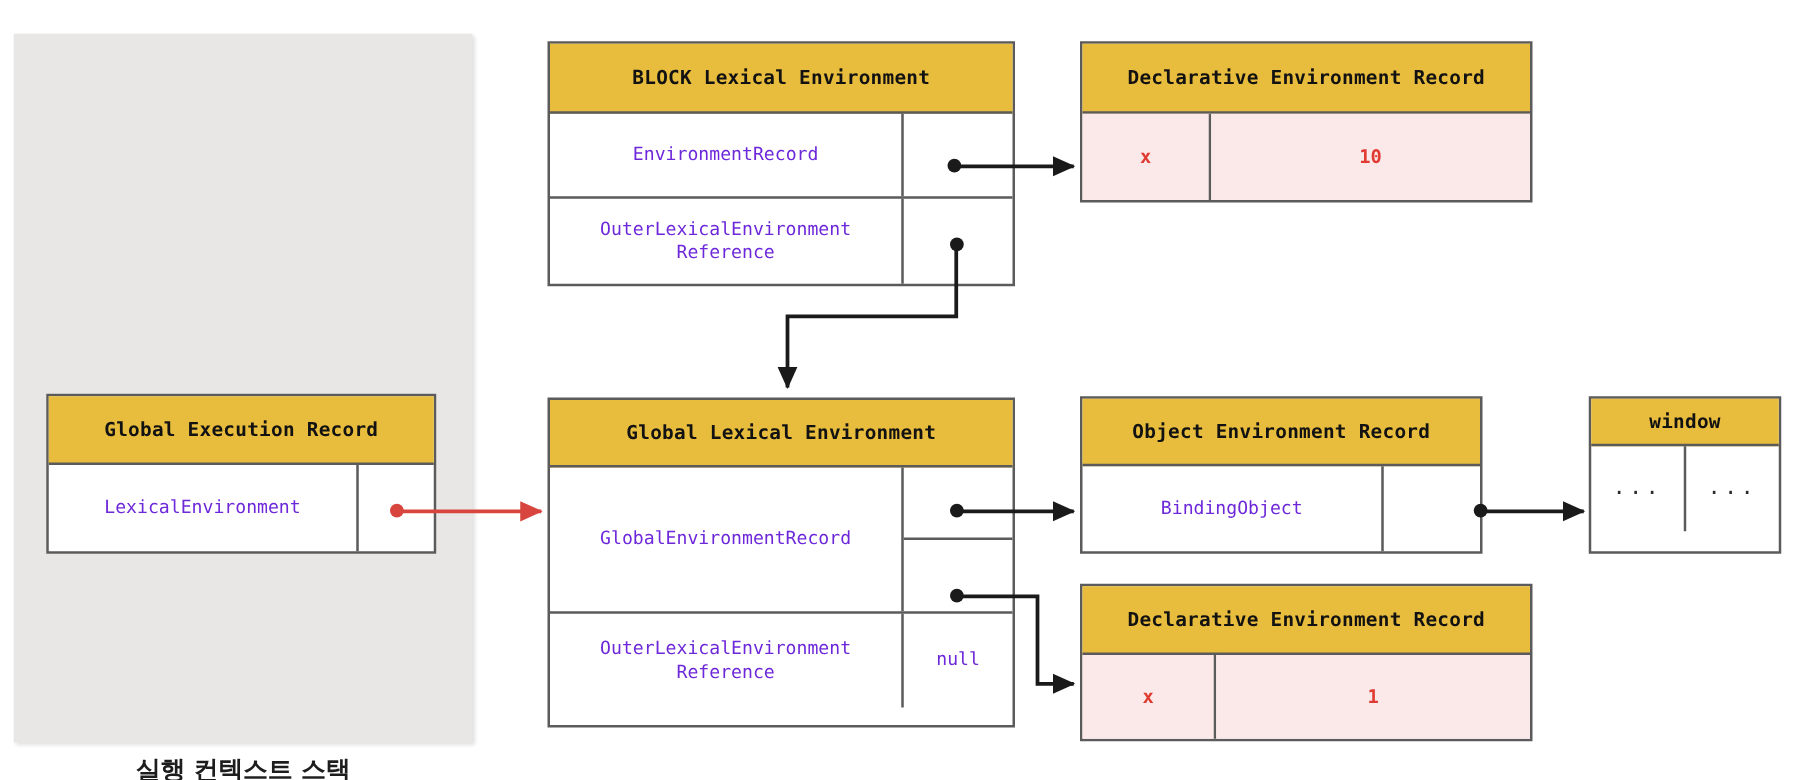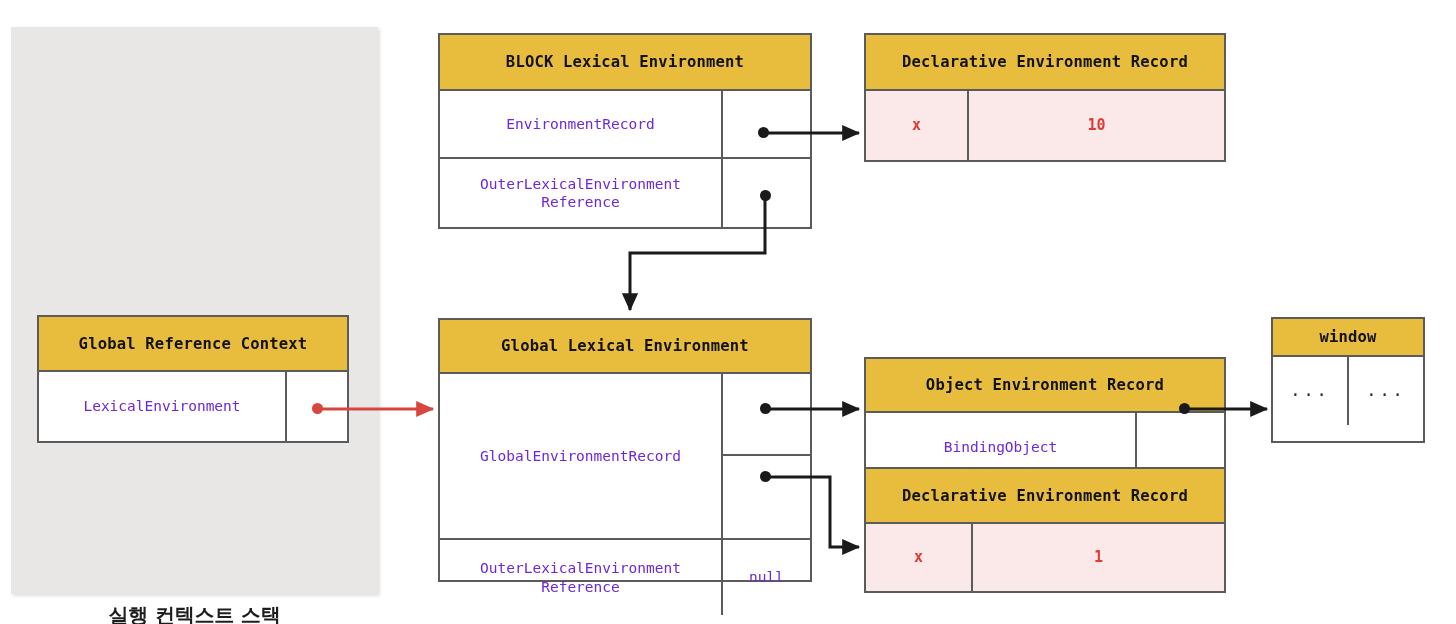--- a/index.html
+++ b/index.html
@@ -143,44 +143,44 @@
 
   <div class="box" style="left:864px; top:17px; width:362px; height:129px;">
     <div class="box-header" style="height:56px;">Declarative Environment Record</div>
     <div class="row" style="height:69px;">
       <div class="cell pink redtext div-right" style="width:103px;">x</div>
       <div class="cell pink redtext" style="width:255px;">10</div>
     </div>
   </div>
 
   <div class="box" style="left:37px; top:299px; width:312px; height:128px;">
-    <div class="box-header" style="height:55px;">Global Reference Context</div>
+    <div class="box-header" style="height:55px;">Global Execution Record</div>
     <div class="row" style="height:69px;">
       <div class="cell div-right" style="width:248px;">LexicalEnvironment</div>
       <div class="cell" style="width:60px;"></div>
     </div>
   </div>
 
   <div class="box" style="left:438px; top:302px; width:374px; height:264px;">
     <div class="box-header" style="height:54px;">Global Lexical Environment</div>
-    <div class="row" style="height:166px;">
+    <div class="row" style="height:117px;">
       <div class="cell div-right" style="width:283px;">GlobalEnvironmentRecord</div>
       <div class="subcol" style="width:87px;">
         <div class="subcell top"></div>
         <div class="subcell"></div>
       </div>
     </div>
     <div class="row" style="height:75px;">
       <div class="cell div-right" style="width:283px;">OuterLexicalEnvironment
 Reference</div>
       <div class="cell" style="width:87px;">null</div>
     </div>
   </div>
 
-  <div class="box" style="left:864px; top:301px; width:362px; height:126px;margin-top:40px;">
+  <div class="box" style="left:864px; top:301px; width:322px; height:126px;">
     <div class="box-header" style="height:54px;">Object Environment Record</div>
     <div class="row" style="height:68px;">
       <div class="cell div-right" style="width:271px;">BindingObject</div>
       <div class="cell" style="width:87px;"></div>
     </div>
   </div>
 
   <div class="box" style="left:1271px; top:301px; width:154px; height:126px;">
     <div class="box-header" style="height:38px;">window</div>
     <div class="row" style="height:68px;">

